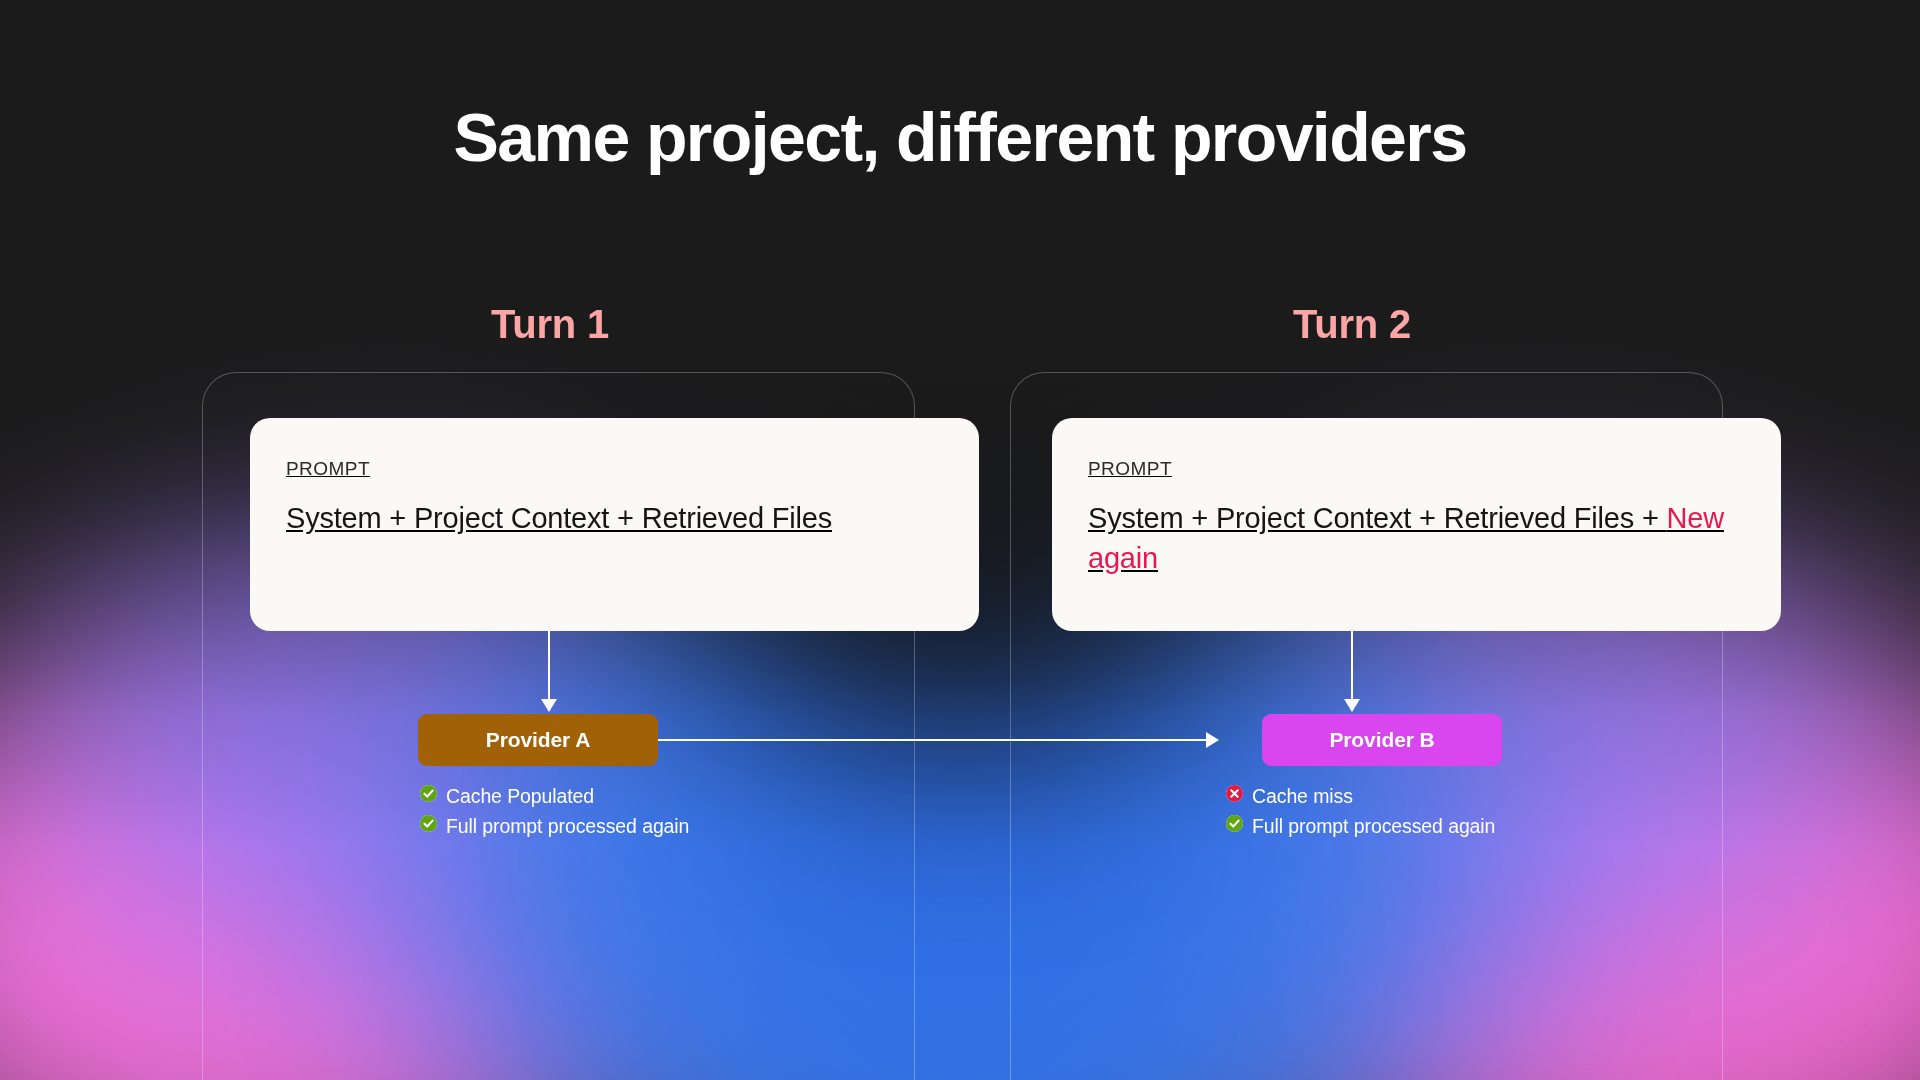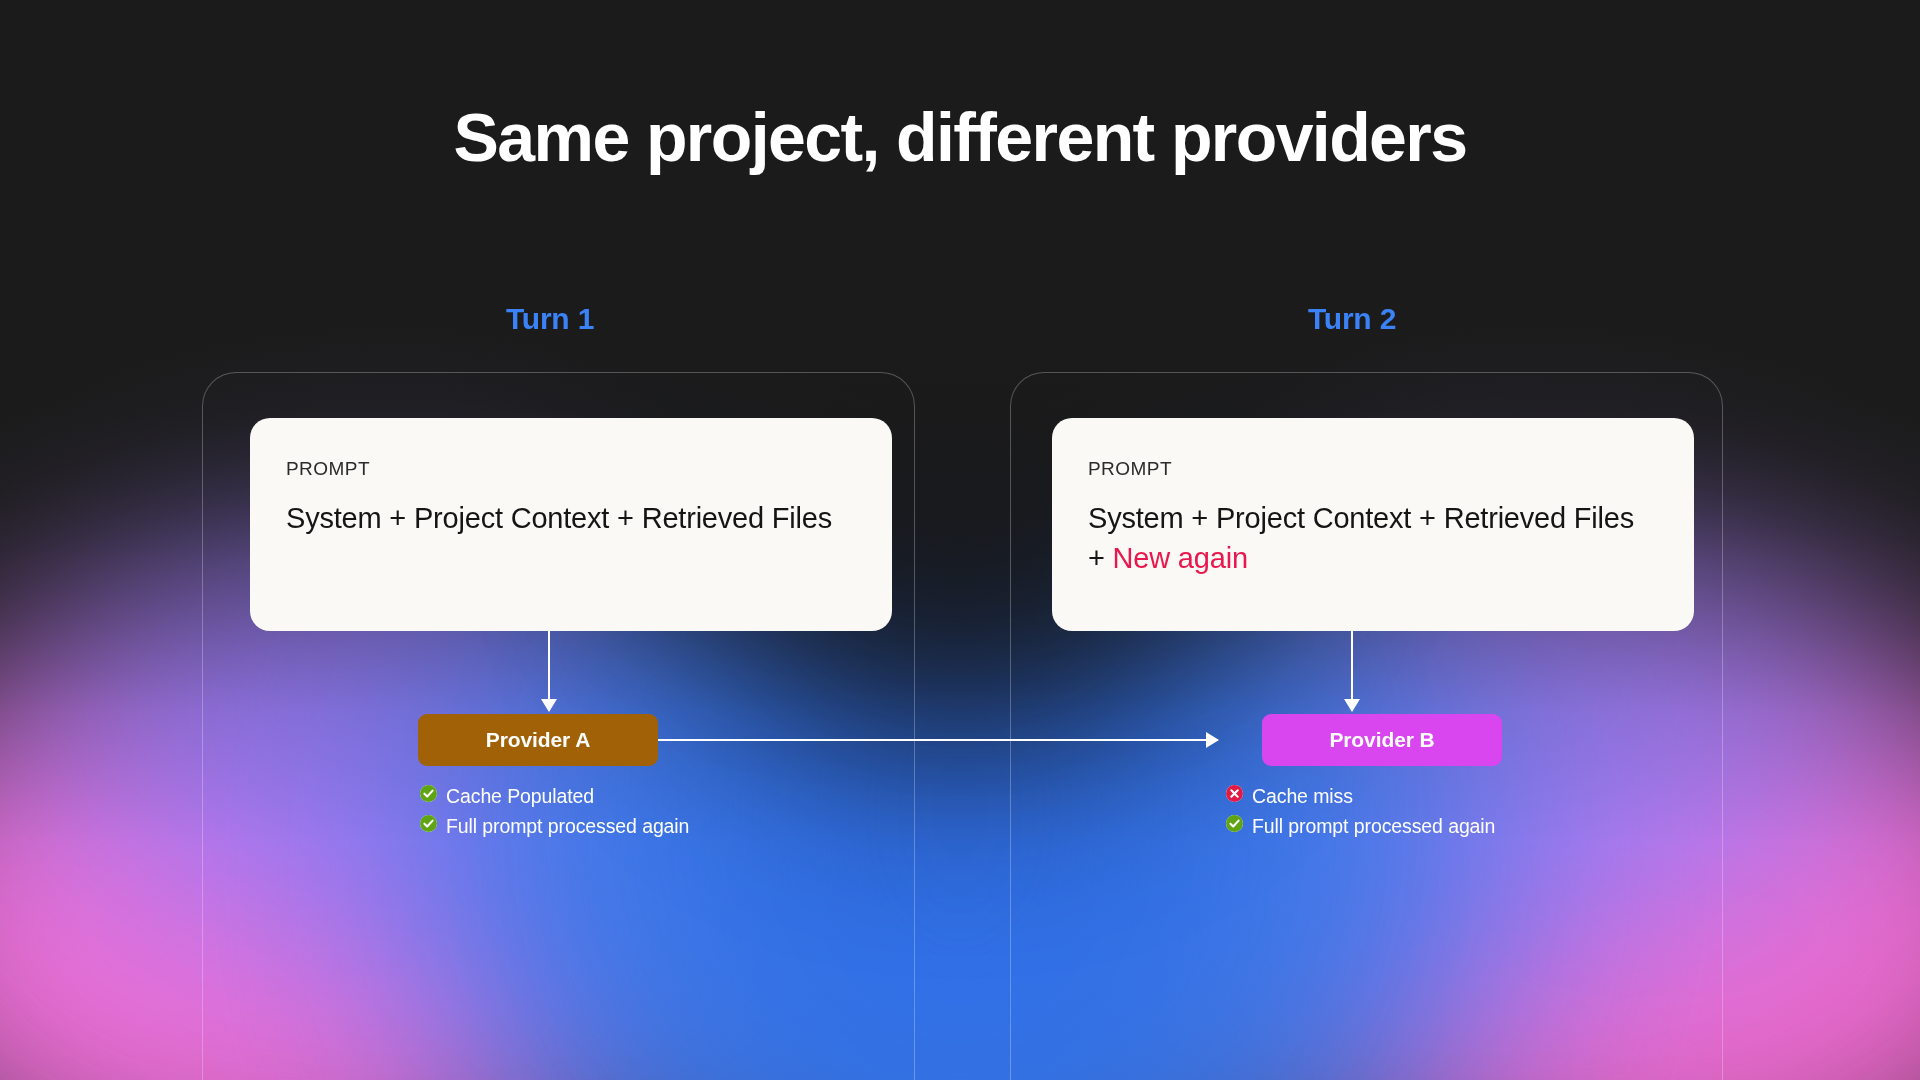--- a/index.html
+++ b/index.html
@@ -141,22 +141,22 @@
     line-height: 1;
     font-weight: 700;
     letter-spacing: -1.6px;
     font-family: "Liberation Sans", sans-serif;
   }
 
   
   .turn-label {
     position: absolute;
     top: 302px;
-    color: #3b82f6;
-    font-size: 30px;
+    color: #fca5a5;
+    font-size: 40px;
     font-weight: 700;
     letter-spacing: -.2px;
     text-align: center;
     width: 360px;
   }
   .turn-label.left  { left: 370px; }
   .turn-label.right { left: 1172px; }
 
   
   .panel {
@@ -168,25 +168,26 @@
     border-radius: 34px 34px 0 0;
     background: transparent;
   }
   .panel.left  { left: 202px;  width: 713px; }
   .panel.right { left: 1010px; width: 713px; }
 
   
   .prompt-card {
     position: absolute;
     top: 418px;
-    width: 642px;
+    width: 729px;
     height: 213px;
     background: #faf9f5;
     border-radius: 20px;
     padding: 40px 36px 0 36px;
+    text-decoration: underline;
   }
   .prompt-card.left  { left: 250px; }
   .prompt-card.right { left: 1052px; }
 
   .prompt-eyebrow {
     color: #2b2b2b;
     font-size: 19px;
     letter-spacing: .45px;
     font-weight: 400;
     margin-bottom: 18px;

